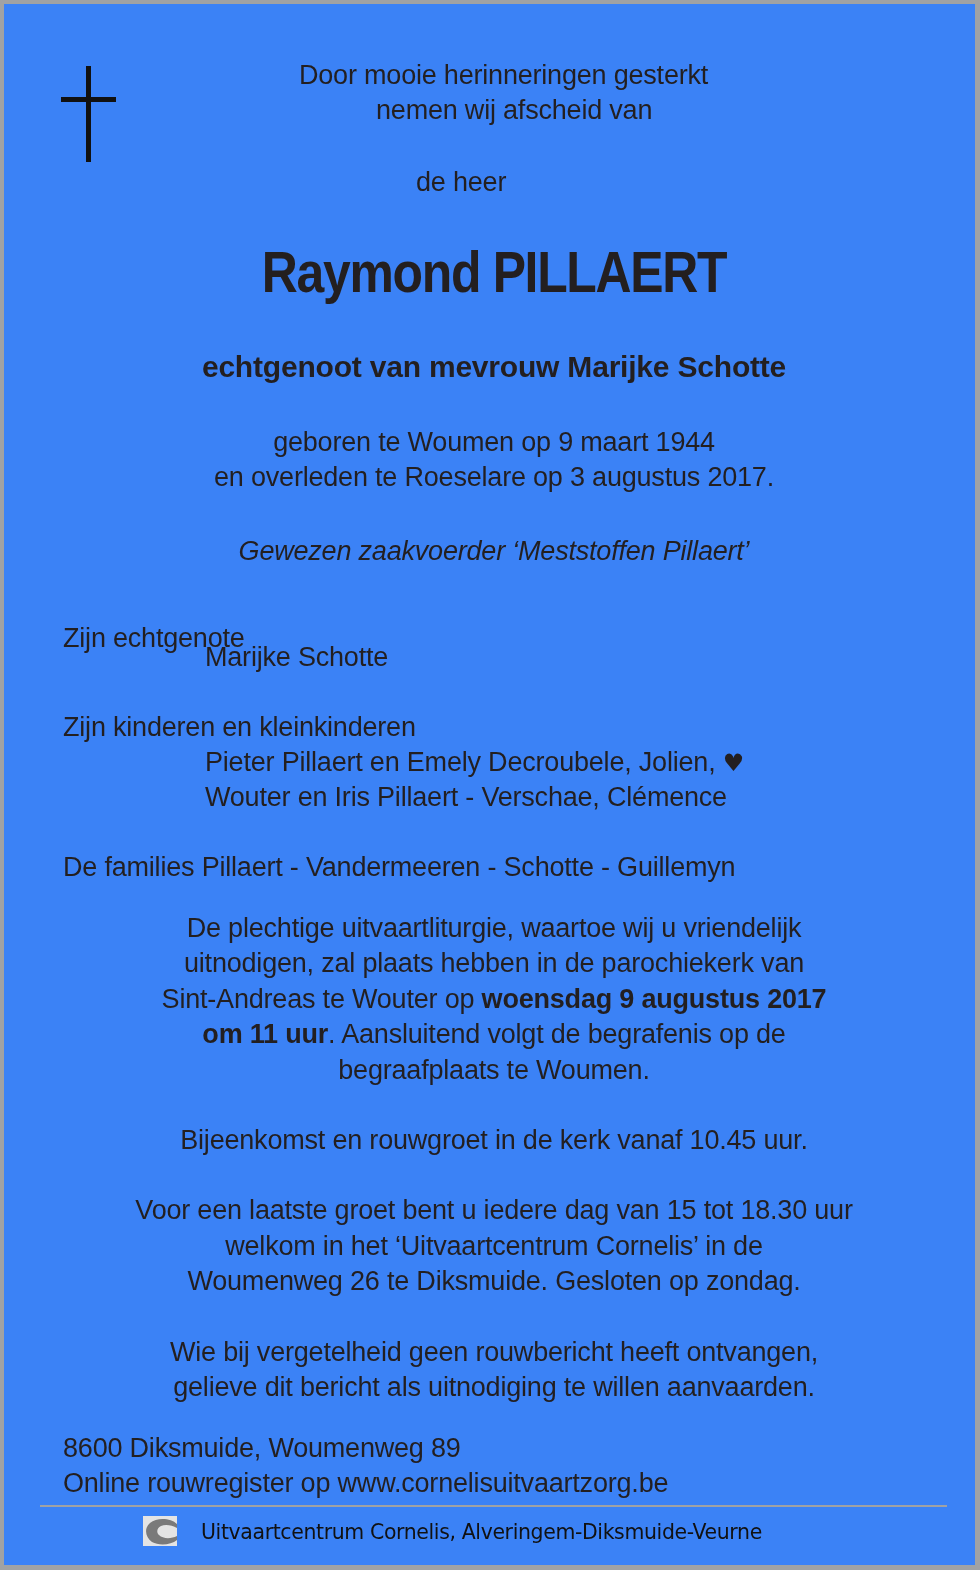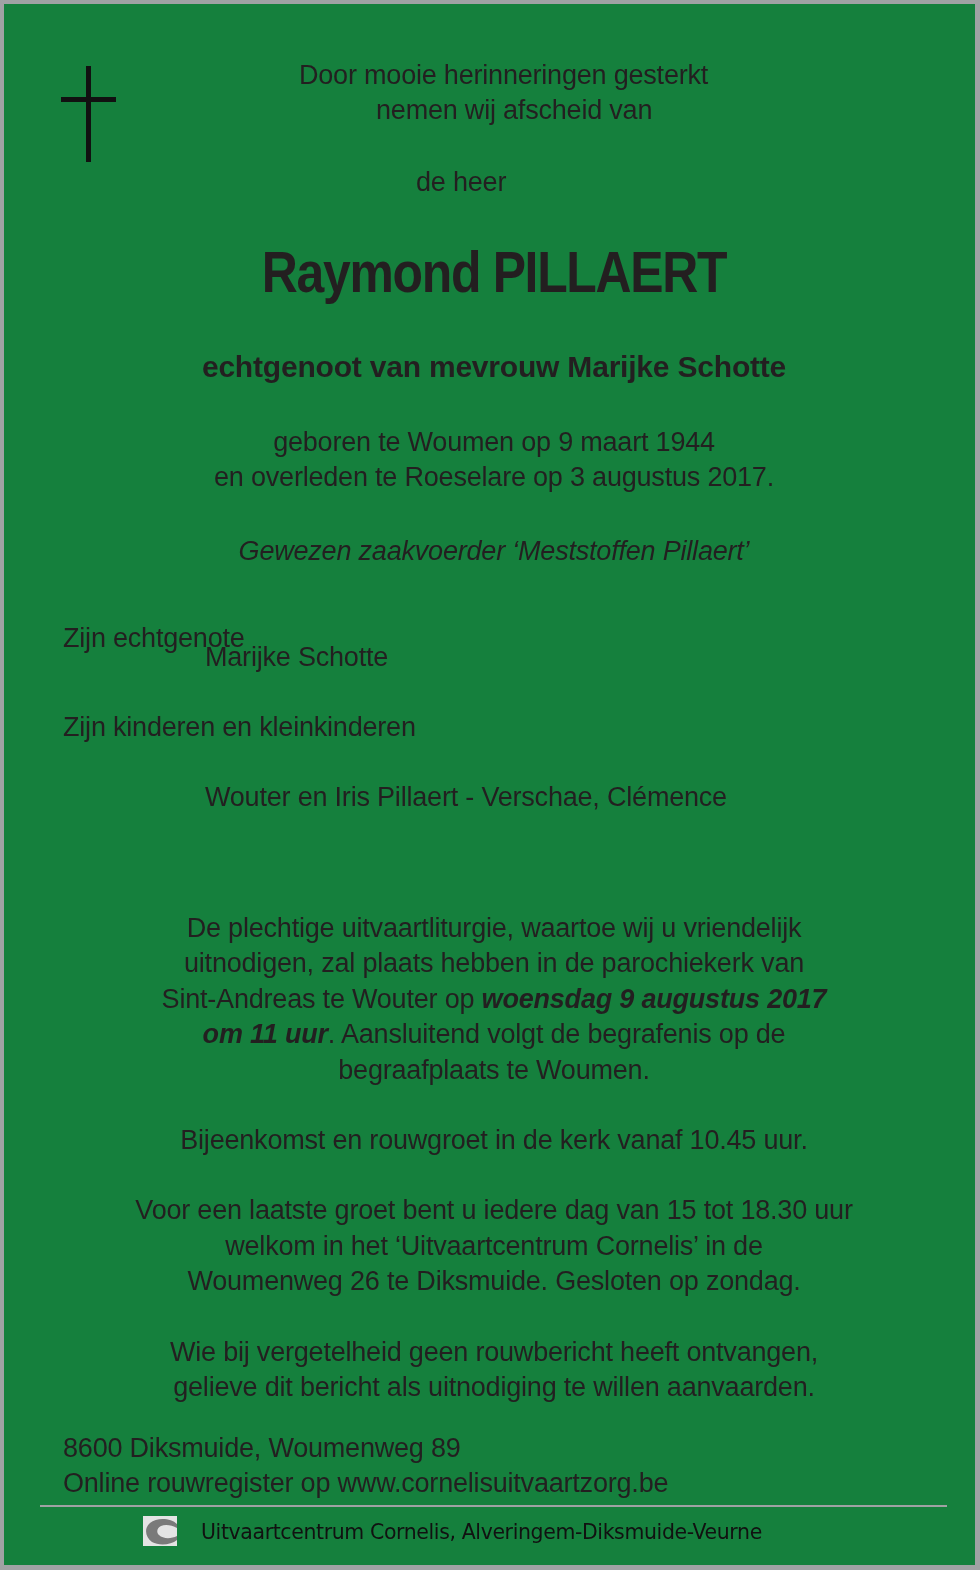--- a/index.html
+++ b/index.html
@@ -5,21 +5,21 @@
     html, body { margin: 0; padding: 0; background: #ffffff; }
     body { width: 980px; height: 1570px; overflow: hidden; }
     .frame {
       position: absolute; left: 0; top: 0;
       width: 980px; height: 1570px;
       box-sizing: border-box;
       border-top: 4px solid #a0a2a4;
       border-left: 4px solid #a0a2a4;
       border-right: 5px solid #a0a2a4;
       border-bottom: 5px solid #a0a2a4;
-      background: #15803d;
+      background: #3b82f6;
     }
     .t {
       position: absolute; left: 0; width: 980px;
       text-align: center;
       font-family: "Liberation Sans", sans-serif;
       color: #231f20;
       font-size: 27px;
       line-height: 35px;
       white-space: nowrap;
       letter-spacing: -0.2px;
@@ -36,21 +36,21 @@
     .cross { position: absolute; left: 57px; top: 62px; width: 57px; height: 98px; }
     .cross .v { position: absolute; left: 25px; top: 0; width: 5px; height: 96px; background: #111; }
     .cross .h { position: absolute; left: 0; top: 31px; width: 55px; height: 5px; background: #111; }
     .name {
       font-weight: bold; font-size: 58px; line-height: 64px;
       letter-spacing: -1.5px;
       transform: scaleX(0.86); transform-origin: 50% 50%;
     }
     .spouse-line { font-weight: bold; font-size: 30px; line-height: 36px; letter-spacing: -0.2px; }
     .italic { font-style: italic; }
-    b { font-weight: bold; font-style: italic; }
+    b { font-weight: bold; }
     .divider {
       position: absolute; left: 36px; top: 1501px; width: 907px; height: 2px;
       background: #a0a2a4;
     }
     .footer {
       position: absolute; left: 0; top: 1511px; width: 980px; height: 32px;
       display: flex; align-items: center; justify-content: center;
     }
     .logo { width: 34px; height: 30px; margin-right: 24px; margin-left: -40px; }
     .footer-text {
@@ -81,22 +81,27 @@
 
   <div class="t" style="top:421px;">geboren te Woumen op 9 maart 1944</div>
   <div class="t" style="top:456px;">en overleden te Roeselare op 3 augustus 2017.</div>
 
   <div class="t italic" style="top:530px;">Gewezen zaakvoerder ‘Meststoffen Pillaert’</div>
 
   <div class="l" style="left:59px; top:601px;margin-top:16px;">Zijn echtgenote</div>
   <div class="l" style="left:201px; top:636px;">Marijke Schotte</div>
 
   <div class="l" style="left:59px; top:706px;">Zijn kinderen en kleinkinderen</div>
+  <div class="l" style="left:201px; top:741px;">
+    <span>Pieter Pillaert en Emely Decroubele, Jolien,</span>
+    <span class="heart">♥</span>
+  </div>
   <div class="l" style="left:201px; top:776px;">Wouter en Iris Pillaert - Verschae, Clémence</div>
 
+  <div class="l" style="left:59px; top:846px;">De families Pillaert - Vandermeeren - Schotte - Guillemyn</div>
 
   <div class="t" style="top:907px;">De plechtige uitvaartliturgie, waartoe wij u vriendelijk</div>
   <div class="t" style="top:942px;">uitnodigen, zal plaats hebben in de parochiekerk van</div>
   <div class="t" style="top:978px;">
     <span>Sint-Andreas te Wouter op </span><b>woensdag 9 augustus 2017</b>
   </div>
   <div class="t" style="top:1013px;">
     <b>om 11 uur</b><span>. Aansluitend volgt de begrafenis op de</span>
   </div>
   <div class="t" style="top:1049px;">begraafplaats te Woumen.</div>

